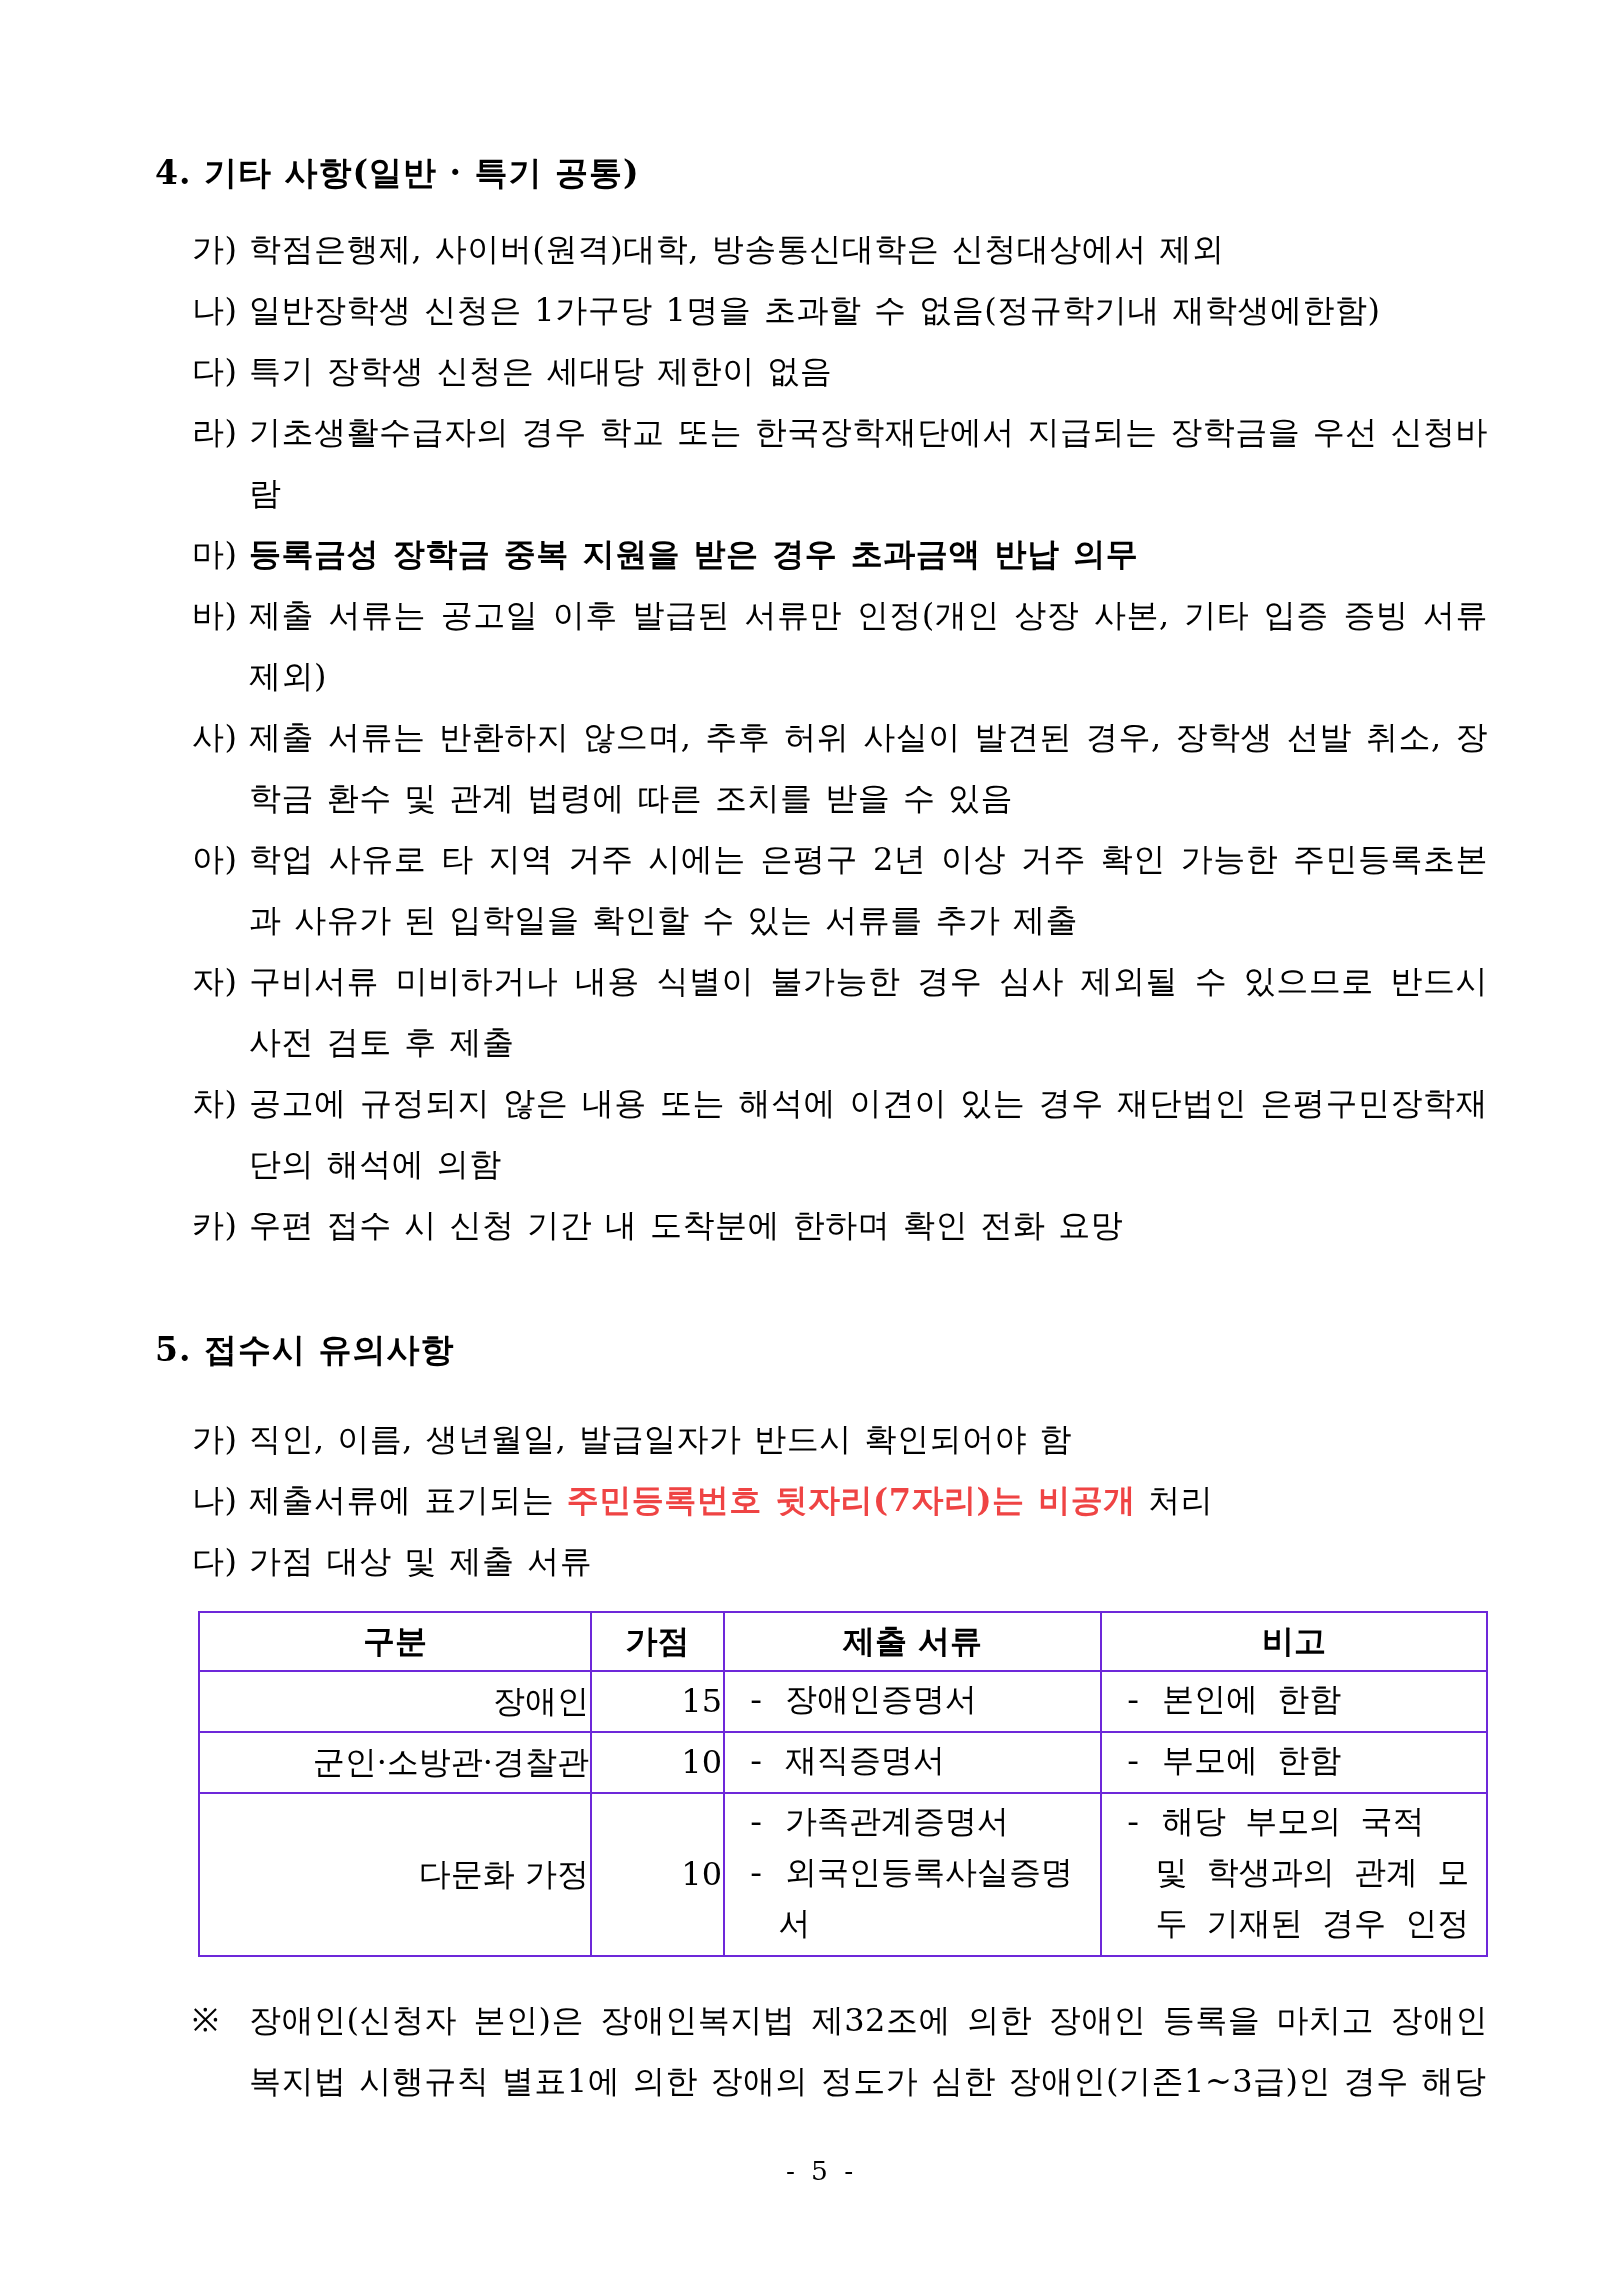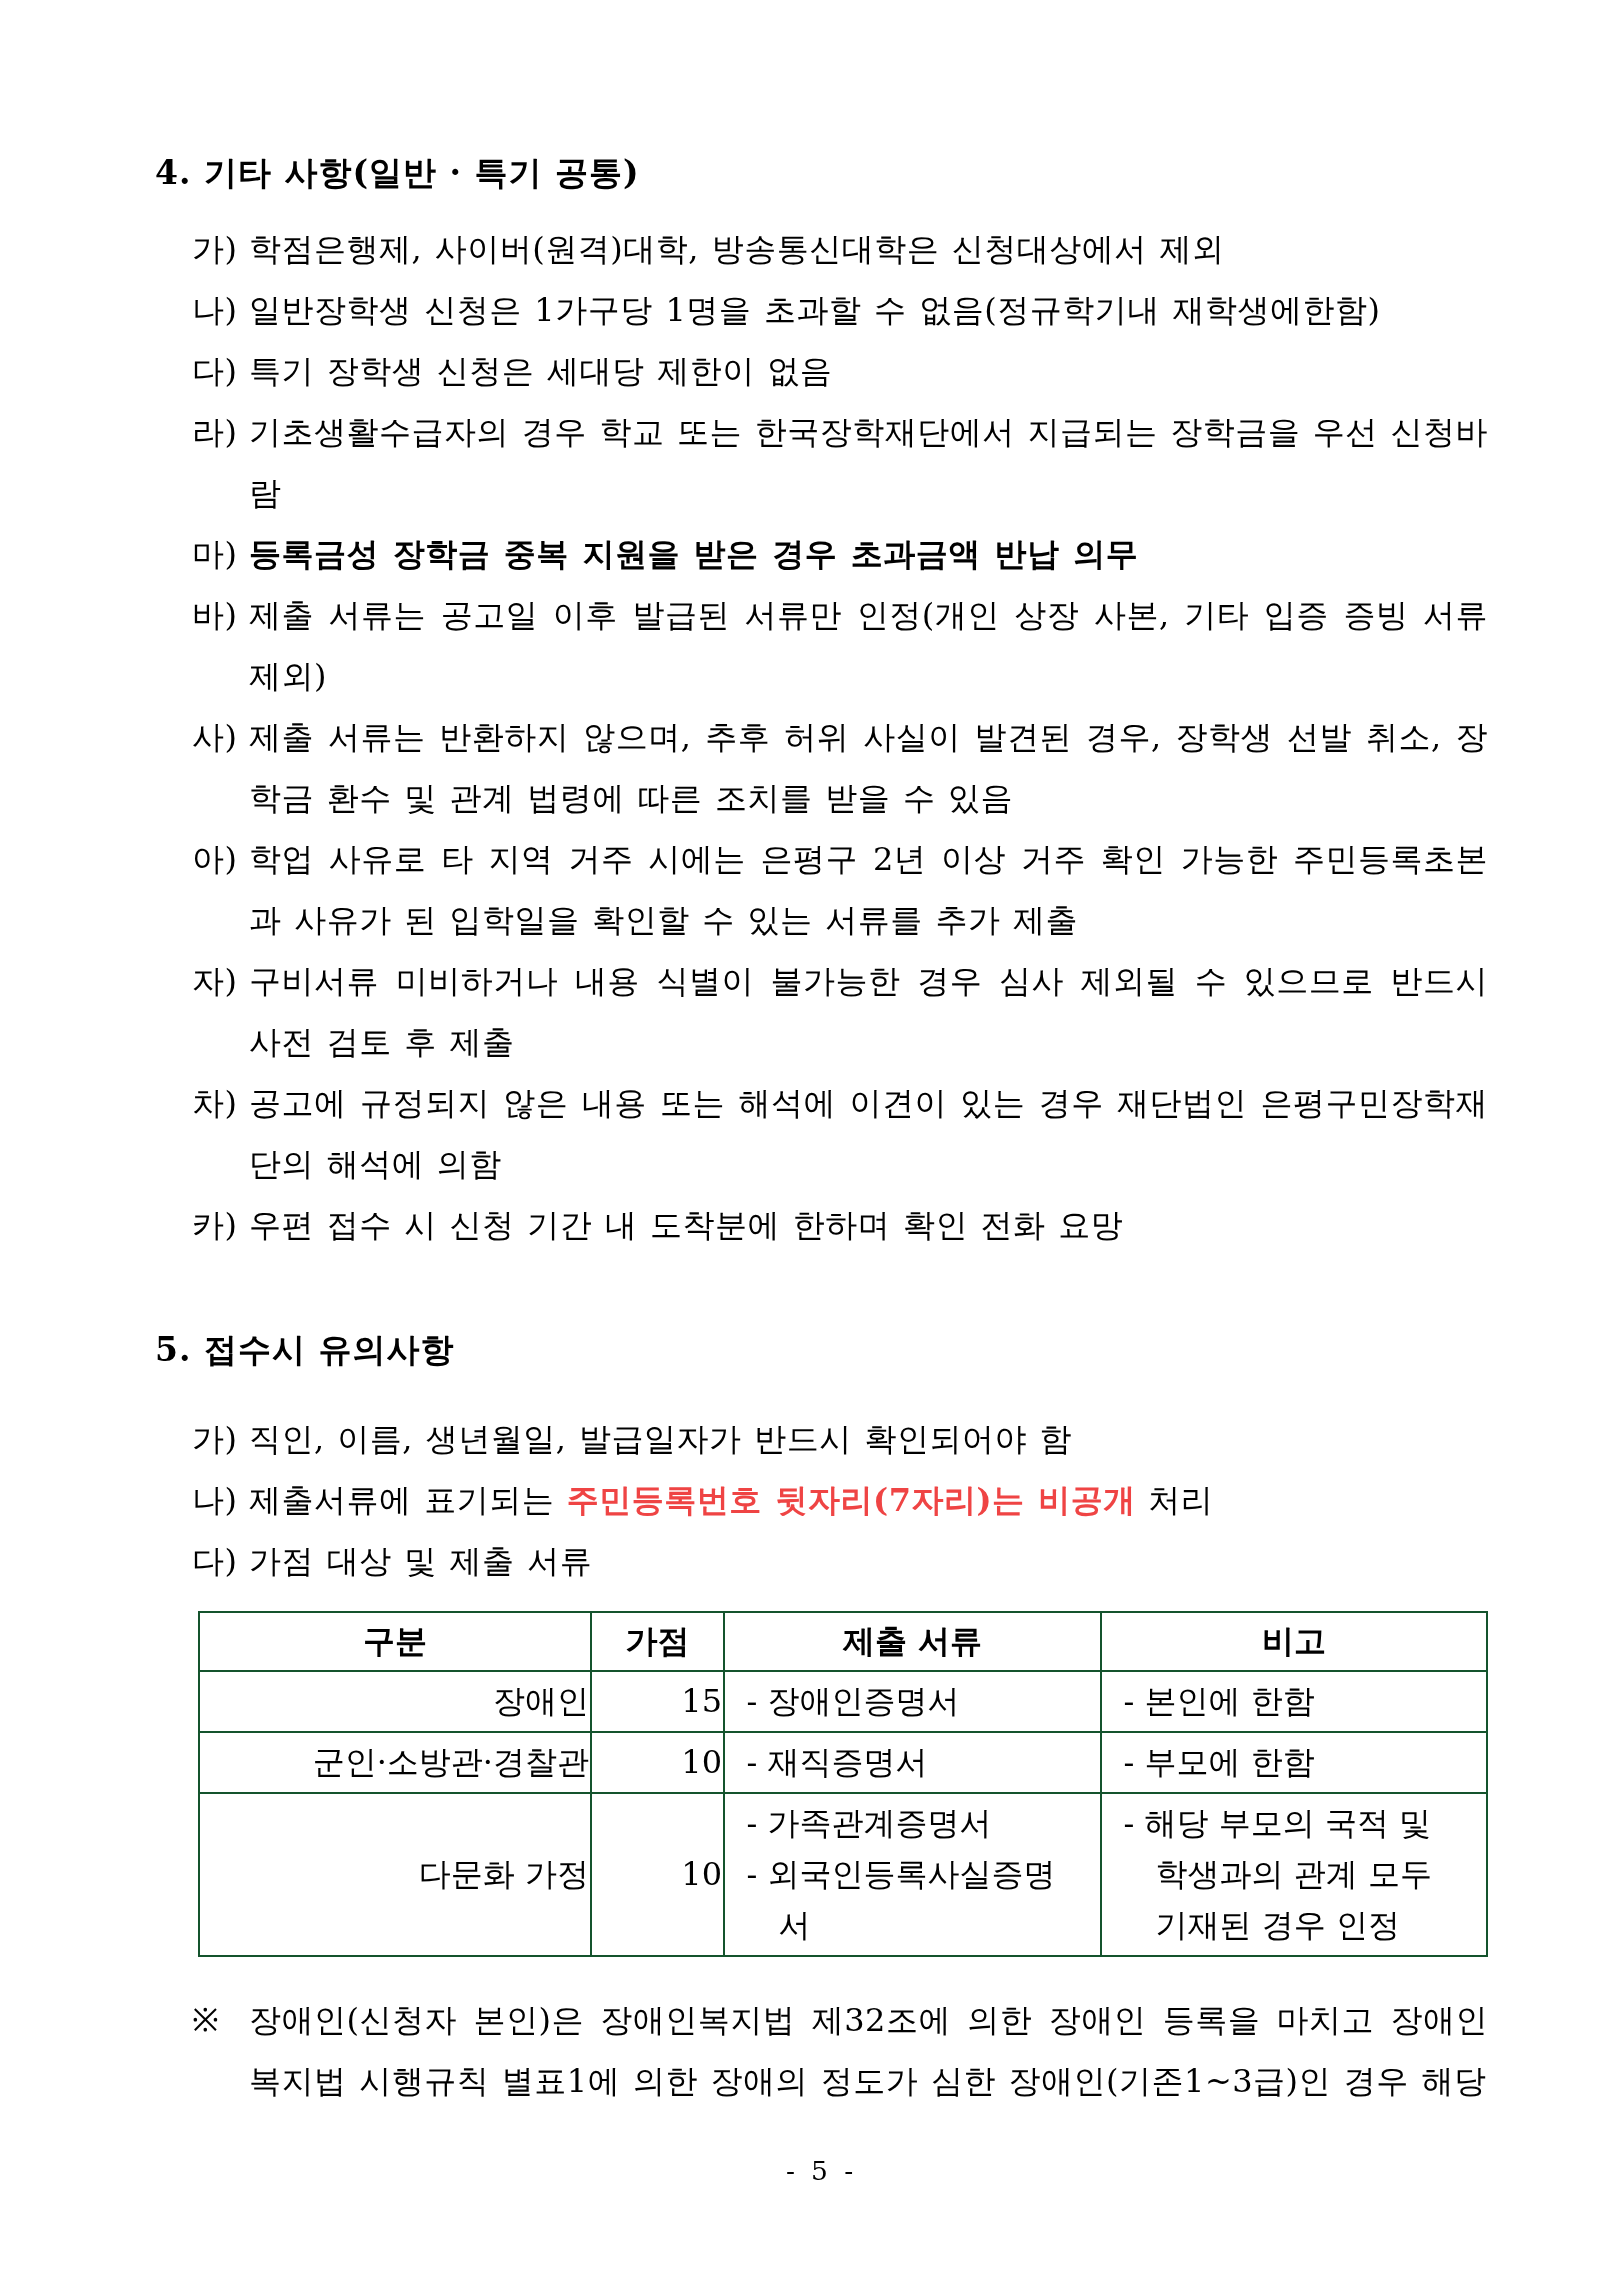--- a/index.html
+++ b/index.html
@@ -49,33 +49,33 @@
 
   table.points-table {
     border-collapse: collapse;
     table-layout: fixed;
     width: 1289px;
     margin: 19.6px 0 0 43px;
     font-size: 32px;
   }
   table.points-table th,
   table.points-table td {
-    border: 2px solid #14532d;
+    border: 2px solid #6d28d9;
     vertical-align: middle;
     line-height: 51px;
     overflow: hidden;
   }
   table.points-table th {
     font-weight: bold;
     height: 55px;
     text-align: center;
   }
   .c-center { text-align: right; }
   .c-list { padding: 3.9px 13.7px 3.9px 21.6px; text-align: left; }
-  .dash-line { padding-left: 1em; text-indent: -1em; }
+  .dash-line { padding-left: 1em; text-indent: -1em; font-family: Liberation Mono, monospace; }
   .row-h60  { height: 59px; }
   .row-h154 { height: 151px; }
 
   .note {
     position: relative;
     margin-top: 33px;
     margin-left: 37px;
     padding-left: 57px;
     font-size: 32px;
     line-height: 61px;

